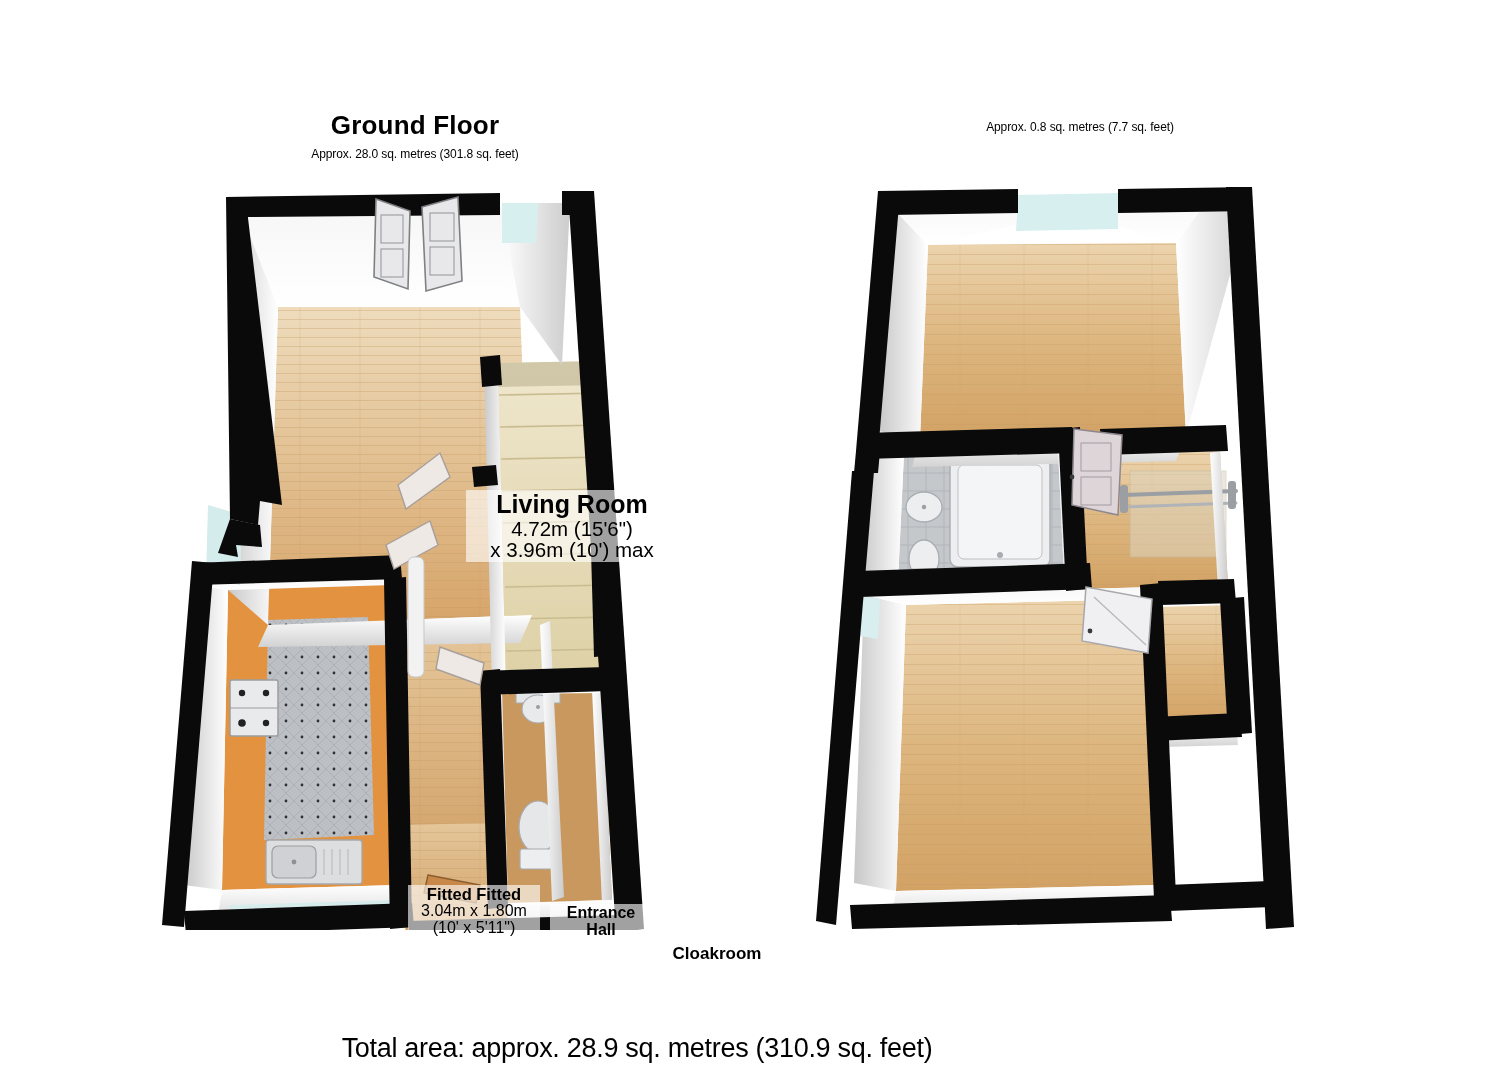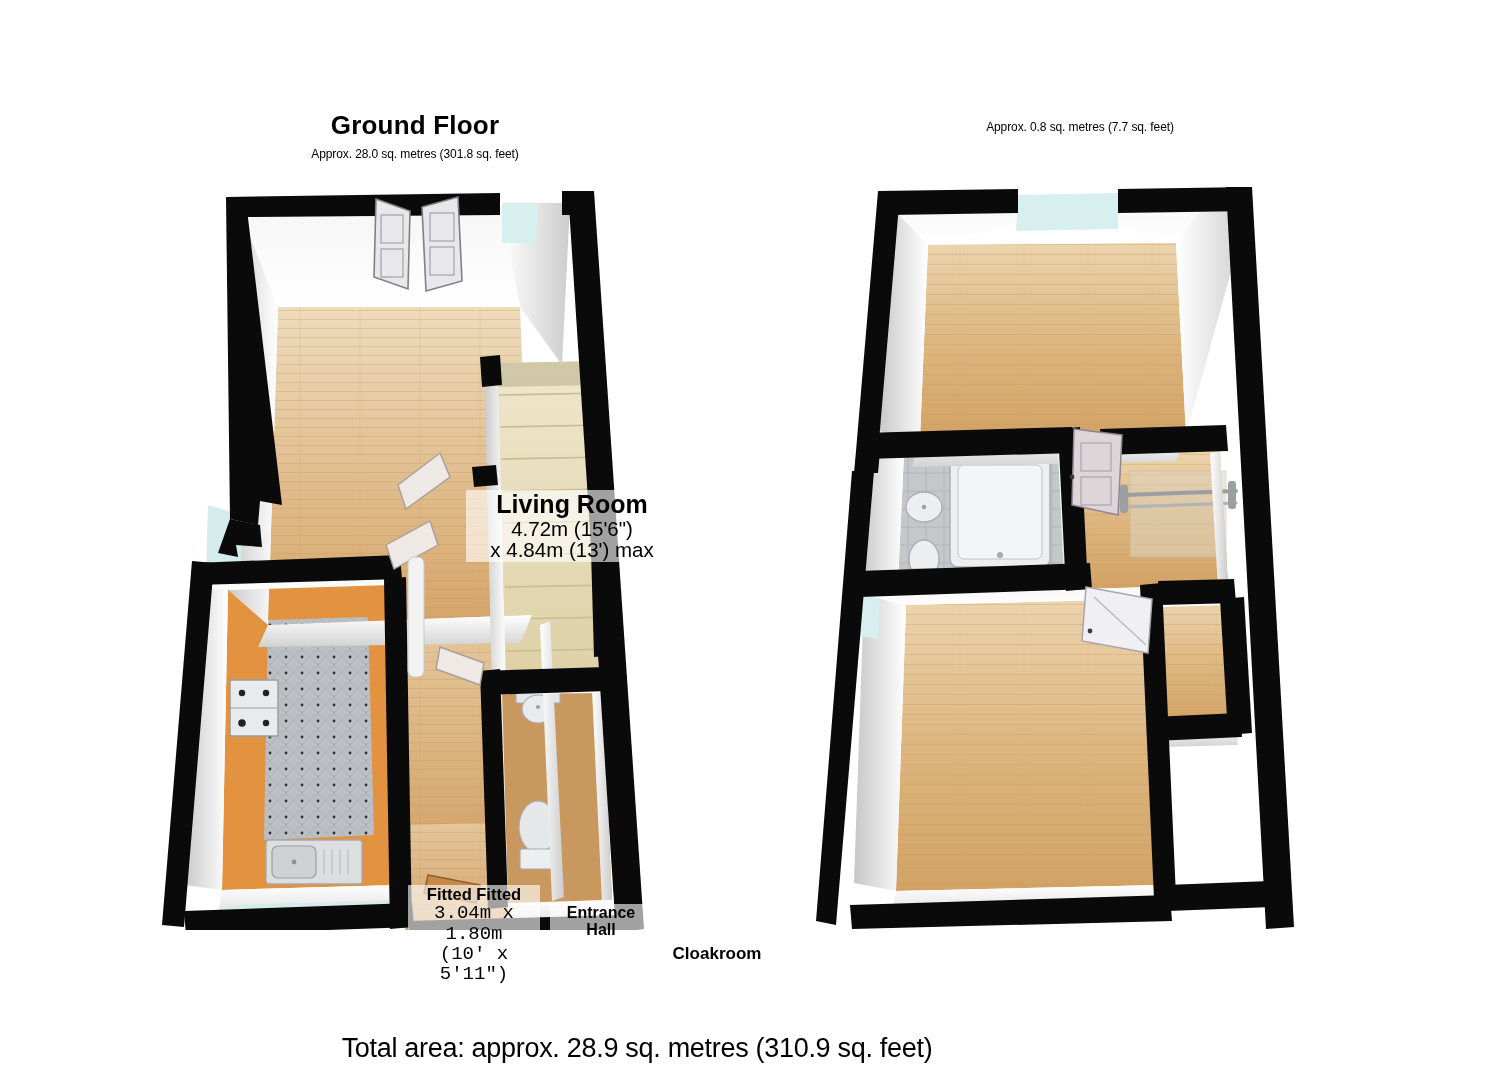--- a/index.html
+++ b/index.html
@@ -37,21 +37,21 @@
     padding:1px 6px;
     pointer-events:none;
   }
   .room-label .rname{font-weight:bold;display:block;}
   .room-label .rdim{display:block;font-weight:normal;}
 
   
   #lbl-living{left:316px;top:305px;width:200px;font-size:25px;}
   #lbl-living .rdim{font-size:20.5px;}
   #lbl-kitchen{left:258px;top:700px;width:120px;font-size:16.5px;}
-  #lbl-kitchen .rdim{font-size:19px;font-family:Liberation Mono, monospace;}
+  #lbl-kitchen .rdim{font-size:16px;}
   #lbl-hall{left:400px;top:719px;width:90px;font-size:16px;}
   #lbl-cloak{left:505px;top:759px;width:112px;font-size:17px;}
 </style>
 </head>
 <body>
 
 <div class="plan-root">
 
   <div class="floor-head" id="gf-head">
     <div class="floor-title">Ground Floor</div>
@@ -260,21 +260,21 @@
       </g>
 
       <g>
         <rect x="258" y="372" width="16" height="120" rx="6" fill="#f2f2f2" stroke="#c7c7c7" stroke-width="1"></rect>
       </g>
     </svg>
 
     <div class="room-label" id="lbl-living">
       <span class="rname">Living Room</span>
       <span class="rdim">4.72m (15'6")</span>
-      <span class="rdim">x 4.84m (13') max</span>
+      <span class="rdim">x 3.96m (10') max</span>
     </div>
 
     <div class="room-label" id="lbl-kitchen">
       <span class="rname">Fitted Fitted</span>
       <span class="rdim">3.04m x 1.80m</span>
       <span class="rdim">(10' x 5'11")</span>
     </div>
 
     <div class="room-label" id="lbl-hall">
       <span class="rname">Entrance Hall</span>

